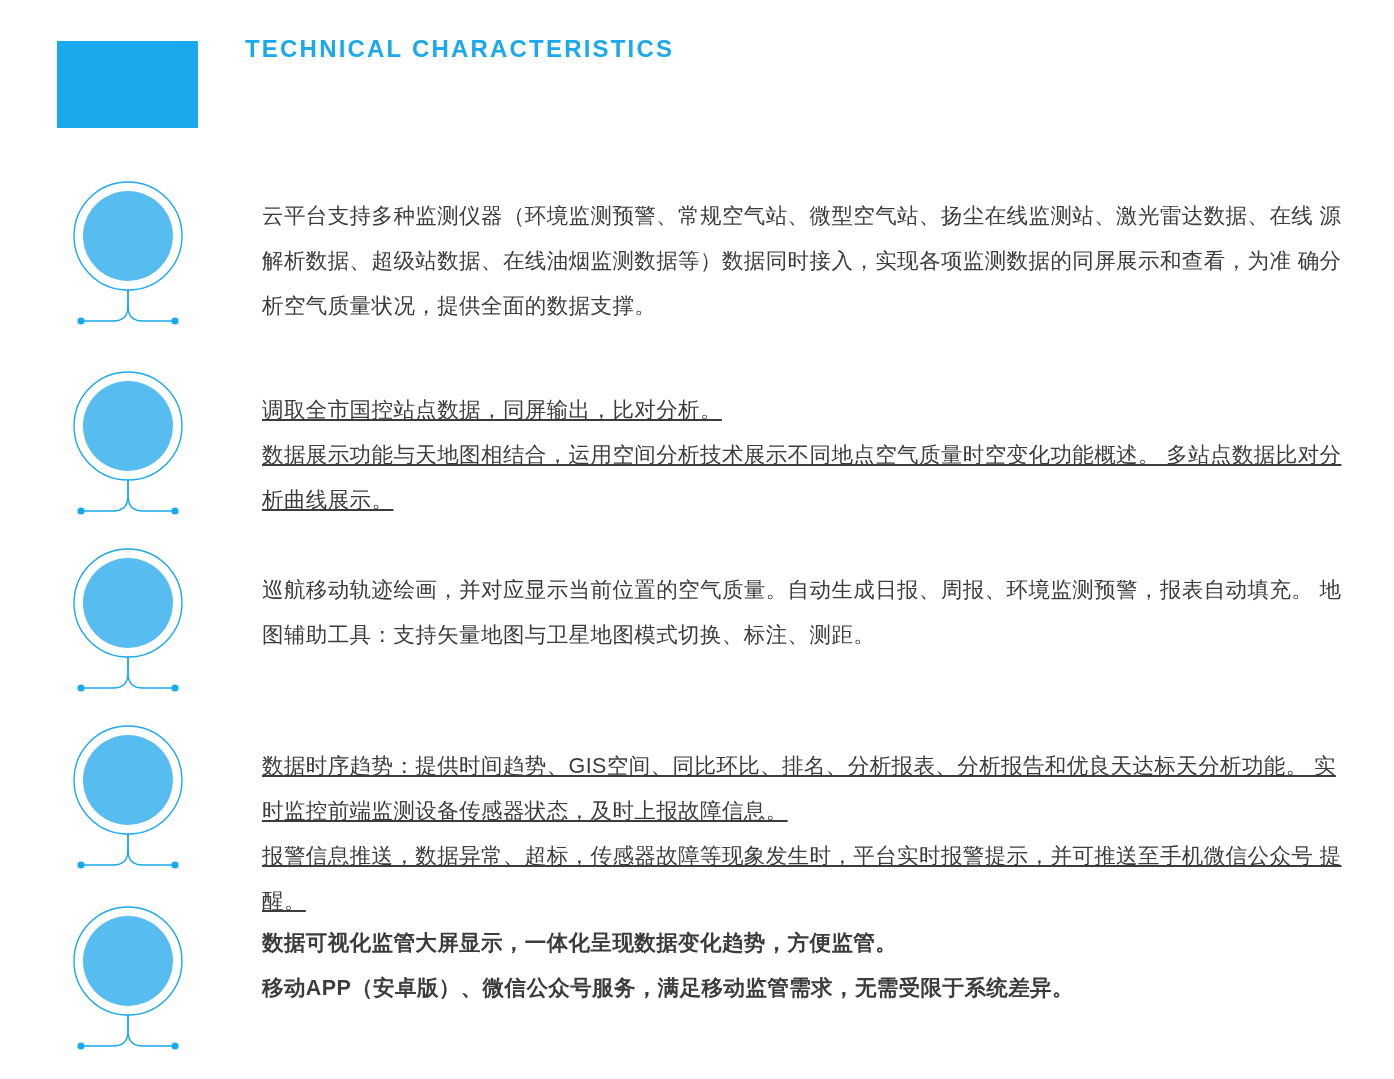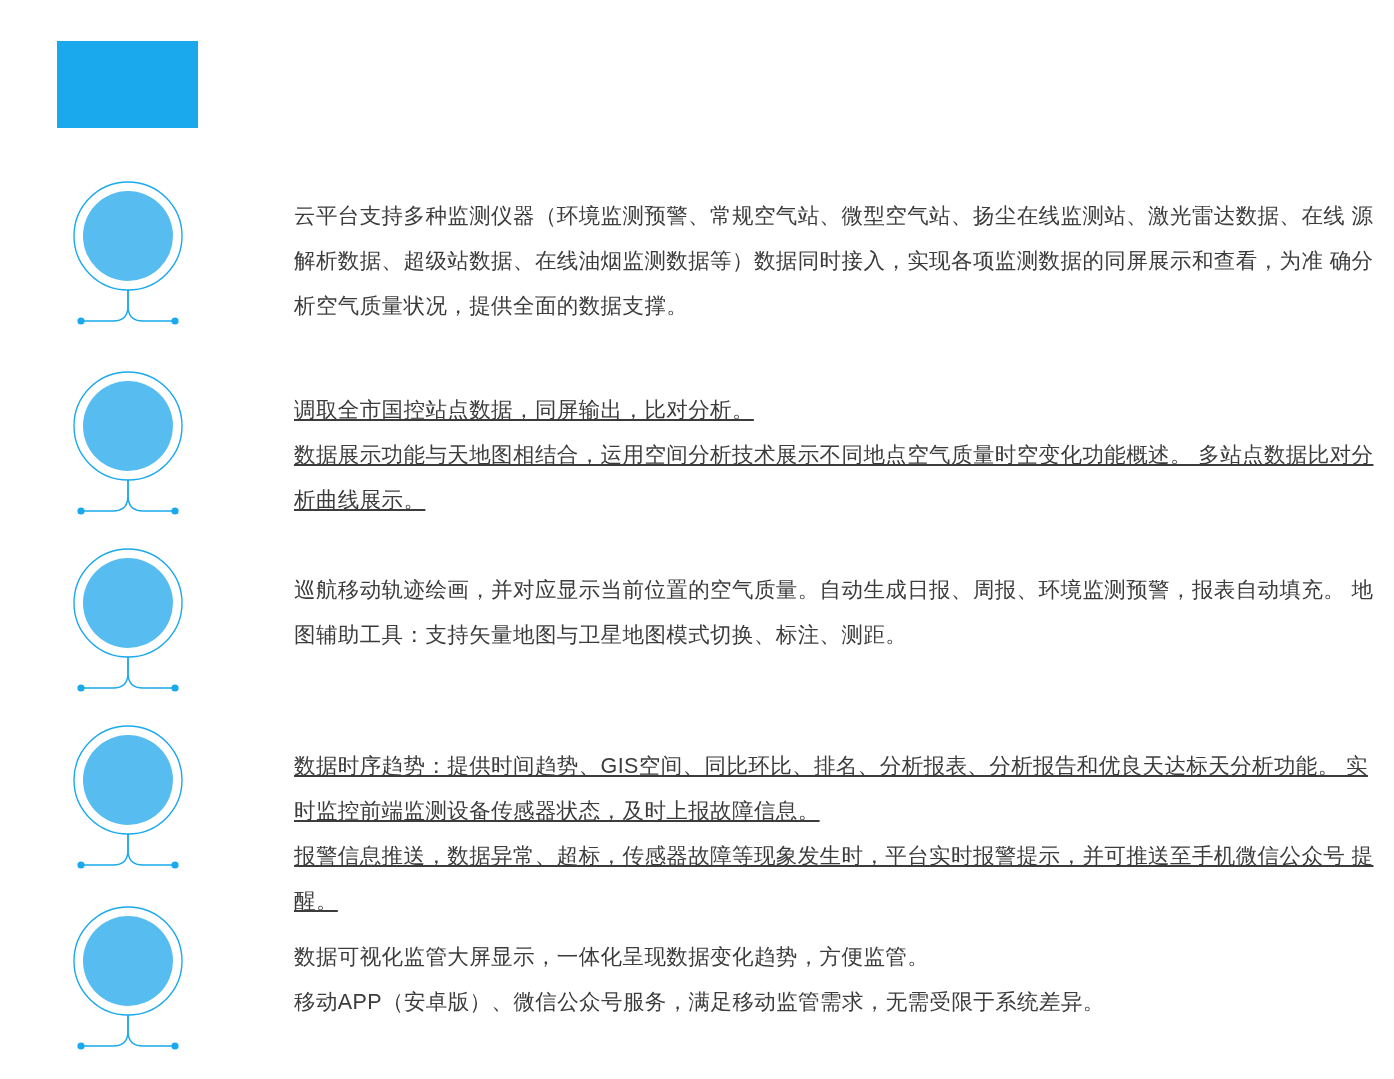--- a/index.html
+++ b/index.html
@@ -77,28 +77,28 @@
 
   .item-text {
     position: absolute;
     left: 262px;
     width: 1090px;
     font-size: 21.5px;
     line-height: 45px;
     color: #3c3c3c;
     letter-spacing: 0.4px;
     white-space: pre-line;
-    margin-left: 32px;
   }
 </style>
 </head>
 <body>
 
 <div class="header">
   <div class="header-square"></div>
+  <div class="header-eyebrow">TECHNICAL CHARACTERISTICS</div>
 </div>
 
 <div class="items">
 
   <div class="item" style="top:178px;">
     <div class="bullet" style="top:0;">
       <svg width="134" height="150" viewBox="0 0 134 150" xmlns="http://www.w3.org/2000/svg">
         <circle cx="67" cy="58" r="54" fill="none" stroke="#19a9ec" stroke-width="1.4"></circle>
         <circle cx="67" cy="58" r="45" fill="#57bdf0"></circle>
         <path d="M67 112 L67 128 Q67 143 52 143 L22 143" fill="none" stroke="#19a9ec" stroke-width="1.4"></path>
@@ -158,17 +158,17 @@
     <div class="bullet" style="top:0;">
       <svg width="134" height="150" viewBox="0 0 134 150" xmlns="http://www.w3.org/2000/svg">
         <circle cx="67" cy="58" r="54" fill="none" stroke="#19a9ec" stroke-width="1.4"></circle>
         <circle cx="67" cy="58" r="45" fill="#57bdf0"></circle>
         <path d="M67 112 L67 128 Q67 143 52 143 L22 143" fill="none" stroke="#19a9ec" stroke-width="1.4"></path>
         <path d="M67 112 L67 128 Q67 143 82 143 L112 143" fill="none" stroke="#19a9ec" stroke-width="1.4"></path>
         <circle cx="20" cy="143" r="3.6" fill="#19a9ec"></circle>
         <circle cx="114" cy="143" r="3.6" fill="#19a9ec"></circle>
       </svg>
     </div>
-    <div class="item-text" style="top:32px;">数据可视化监管大屏显示，一体化呈现数据变化趋势，方便监管。
+    <div class="item-text" style="top:18px;font-weight:bold;">数据可视化监管大屏显示，一体化呈现数据变化趋势，方便监管。
 移动APP（安卓版）、微信公众号服务，满足移动监管需求，无需受限于系统差异。</div>
   </div>
 
 </div>
 
 </body></html>

